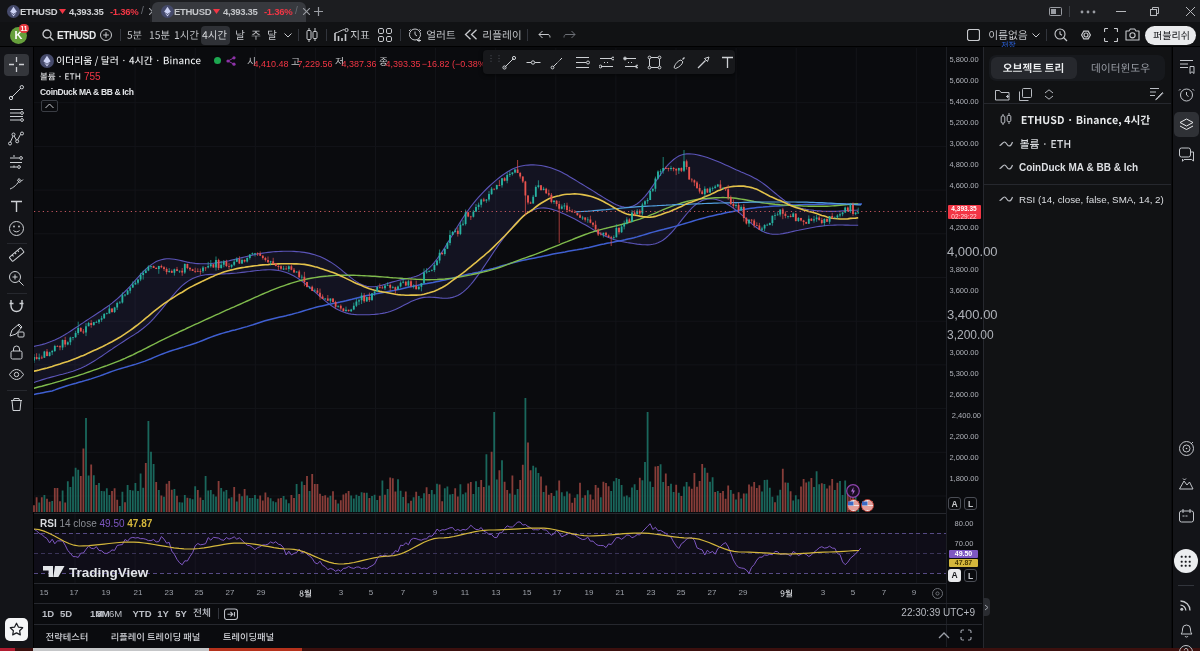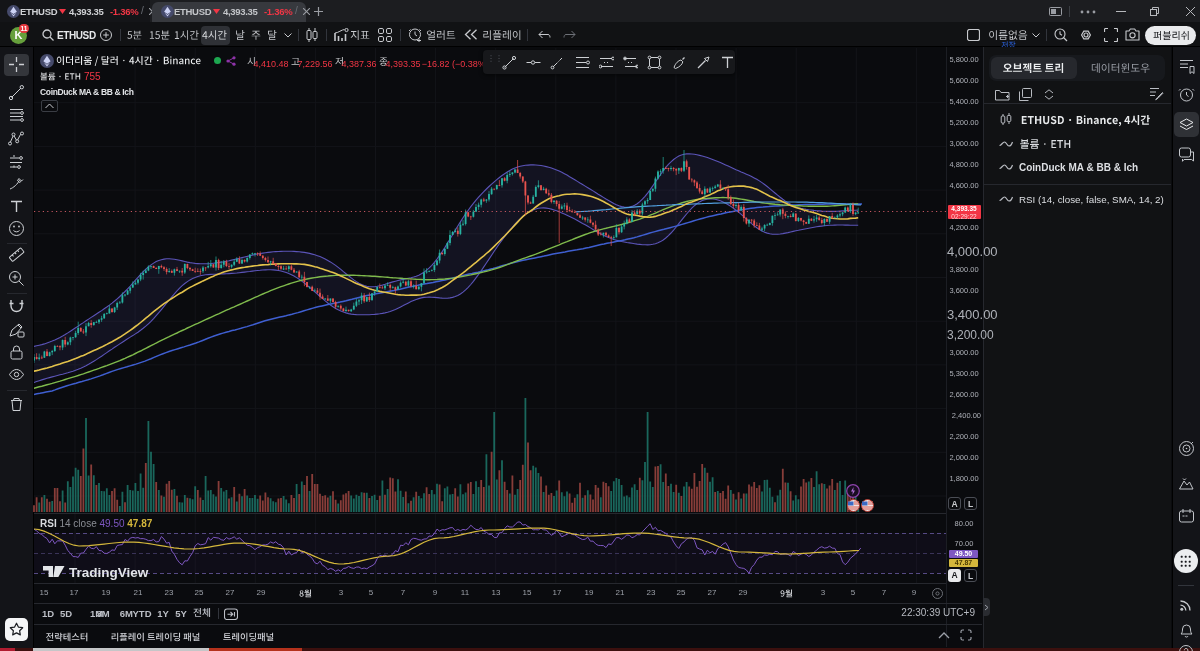--- a/index.html
+++ b/index.html
@@ -286,21 +286,21 @@
     </svg>
     <svg class="ic" style="left:932px;top:588px" width="11" height="11">
       <circle cx="5.5" cy="5.5" r="5" fill="none" stroke="#6d7077"></circle>
       <circle cx="5.5" cy="5.5" r="1.6" fill="none" stroke="#6d7077"></circle>
     </svg>
     <div class="abs" style="left:34px;top:602.5px;width:948px;height:1px;background:#26282e"></div>
     <div class="abs" style="left:36px;top:608px;width:24px;font-size:9.5px;font-weight:bold;color:#bcbfc6;text-align:center">1D</div>
     <div class="abs" style="left:54px;top:608px;width:24px;font-size:9.5px;font-weight:bold;color:#bcbfc6;text-align:center">5D</div>
     <div class="abs" style="left:90px;top:608px;width:24px;font-size:9.5px;font-weight:bold;color:#bcbfc6;text-align:left">1M</div>
     <div class="abs" style="left:91px;top:608px;width:24px;font-size:9.5px;font-weight:bold;color:#bcbfc6;text-align:center">3M</div>
-    <div class="abs" style="left:109px;top:608px;width:24px;font-size:9.5px;font-weight:bold;color:#bcbfc6;text-align:right">6M</div>
+    <div class="abs" style="left:109px;top:608px;width:24px;font-size:9.5px;font-weight:normal;color:#bcbfc6;text-align:left">6M</div>
     <div class="abs" style="left:130px;top:608px;width:24px;font-size:9.5px;font-weight:bold;color:#bcbfc6;text-align:center">YTD</div>
     <div class="abs" style="left:151px;top:608px;width:24px;font-size:9.5px;font-weight:bold;color:#bcbfc6;text-align:center">1Y</div>
     <div class="abs" style="left:169px;top:608px;width:24px;font-size:9.5px;font-weight:bold;color:#bcbfc6;text-align:center">5Y</div>
     <svg style="position:absolute;left:193.0px;top:604.5px;overflow:visible" width="18" height="14" viewBox="0 -10.98 18.03 13.72">
       <path d="M6.8 -8.1V-5.7H5.2V-4.9H6.8V-1.6H7.9V-8.1ZM2.1 -2.2V0.6H8.1V-0.2H3.1V-2.2ZM0.7 -7.5V-6.6H2.6V-6.4C2.6 -5.1 1.8 -4 0.4 -3.5L1 -2.7C2 -3 2.8 -3.8 3.2 -4.8C3.6 -3.9 4.3 -3.2 5.3 -2.9L5.8 -3.7C4.4 -4.1 3.7 -5.2 3.7 -6.4V-6.6H5.5V-7.5Z M16.1 -8.2V0.8H17.1V-8.2ZM14.3 -8V-4.7H13.1V-3.8H14.3V0.4H15.3V-8ZM11.2 -7.8V-6.6H9.6V-5.7H11.2V-5.4C11.2 -4 10.6 -2.5 9.3 -1.7L9.9 -1C10.8 -1.5 11.4 -2.4 11.7 -3.4C12 -2.4 12.6 -1.6 13.4 -1.2L14 -1.9C12.8 -2.6 12.2 -4 12.2 -5.4V-5.7H13.7V-6.6H12.2V-7.8Z" fill="#bcbfc6"></path>
     </svg>
     <div class="sep" style="left:218px;top:608px;height:11px"></div>
     <svg class="ic" style="left:224px;top:607px" width="14" height="13">
       <rect x="0.5" y="2" width="13" height="10.5" rx="2.5" fill="none" stroke="#bcbfc6" stroke-width="1.1"></rect>
       <path d="M3.5 7.2h5M6.5 5l2.3 2.2L6.5 9.4M10.5 5v4.5" stroke="#bcbfc6" fill="none" stroke-width="1.1"></path>

